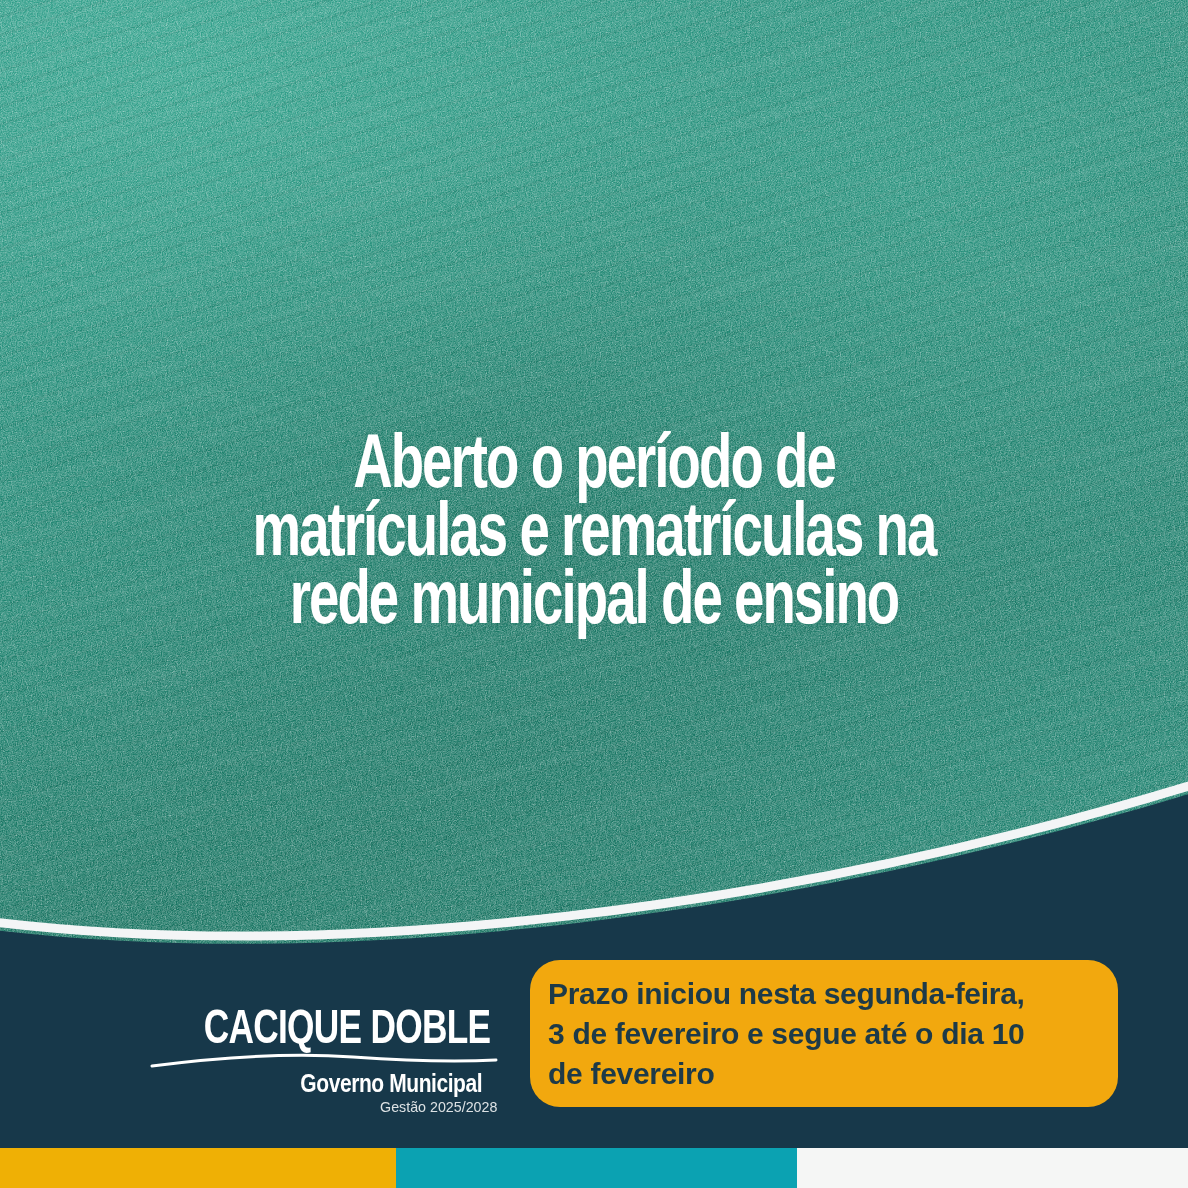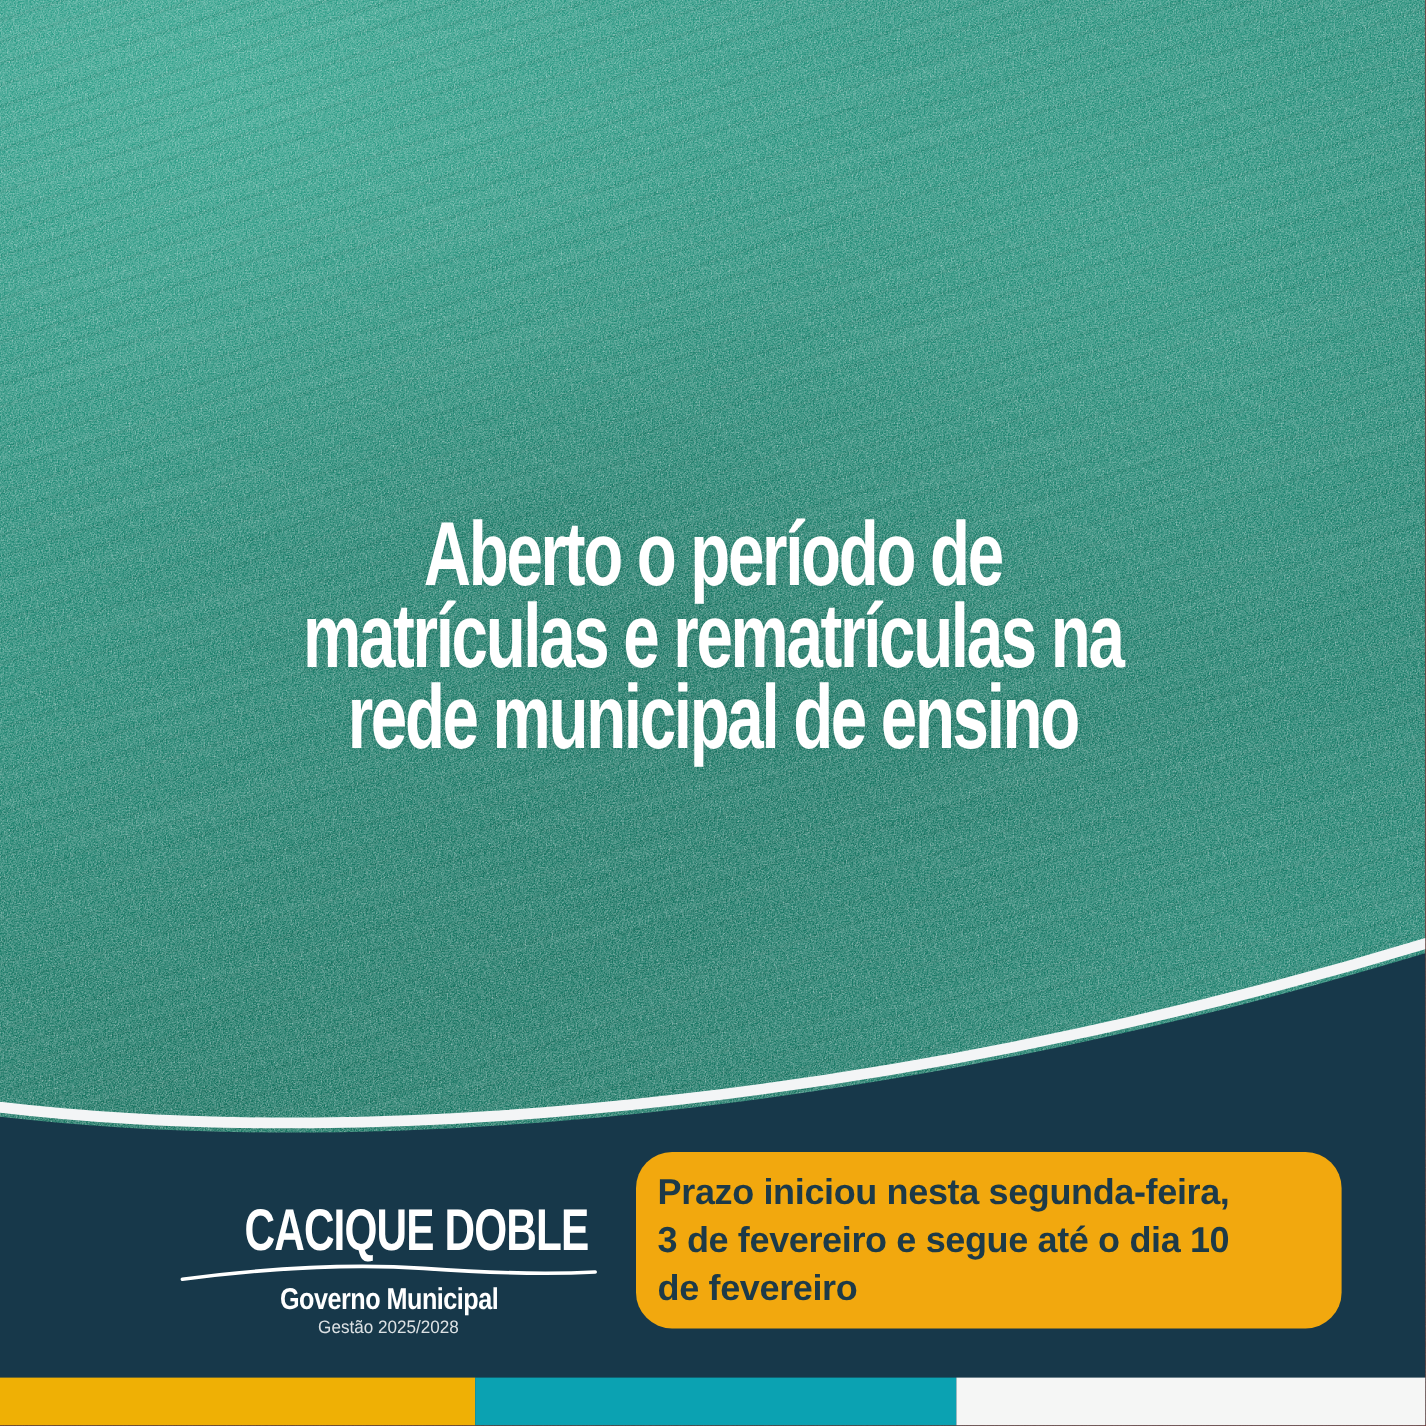--- a/index.html
+++ b/index.html
@@ -34,21 +34,21 @@
     font-size:70px;line-height:63px;letter-spacing:-2.5px;
     white-space:pre-line;
     transform:scale(0.78,1.08);transform-origin:50% 0;
     text-shadow:0 0 6px rgba(20,90,75,.25);
   }
   
   .divider-svg{position:absolute;inset:0;pointer-events:none;}
   
   .logo{
     position:absolute;left:148px;top:1002px;width:352px;
-    text-align:center;color:#FFFFFF;
+    text-align:right;color:#FFFFFF;
   }
   .logo-city{
     display:inline-block;font-weight:bold;font-size:49px;line-height:1.0;
     letter-spacing:-1px;transform:scale(0.72,1);transform-origin:50% 50%;
     white-space:nowrap;
   }
   .logo-swoosh{display:block;margin:2px auto 0 auto;}
   .logo-sub{
     display:inline-block;font-weight:bold;font-size:25px;line-height:1.05;
     letter-spacing:-0.5px;transform:scale(0.84,1);transform-origin:50% 50%;

